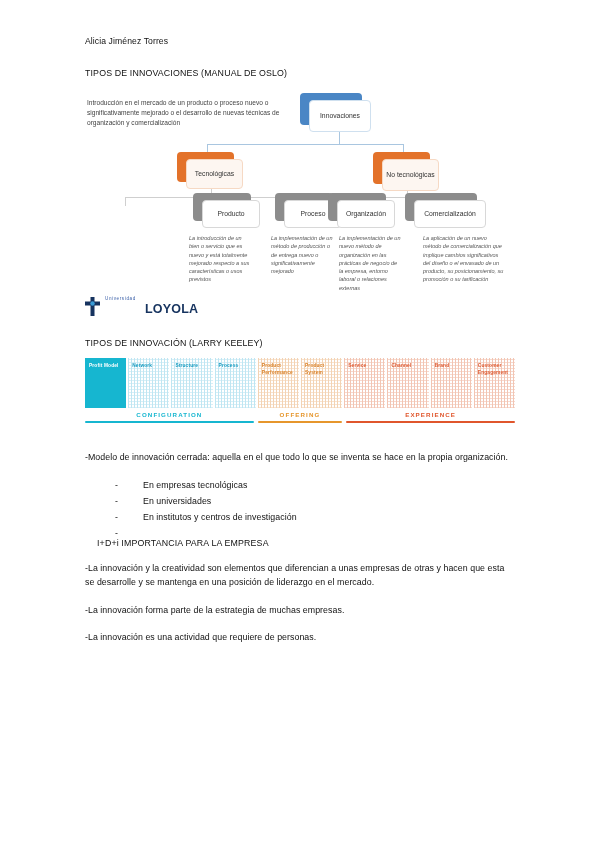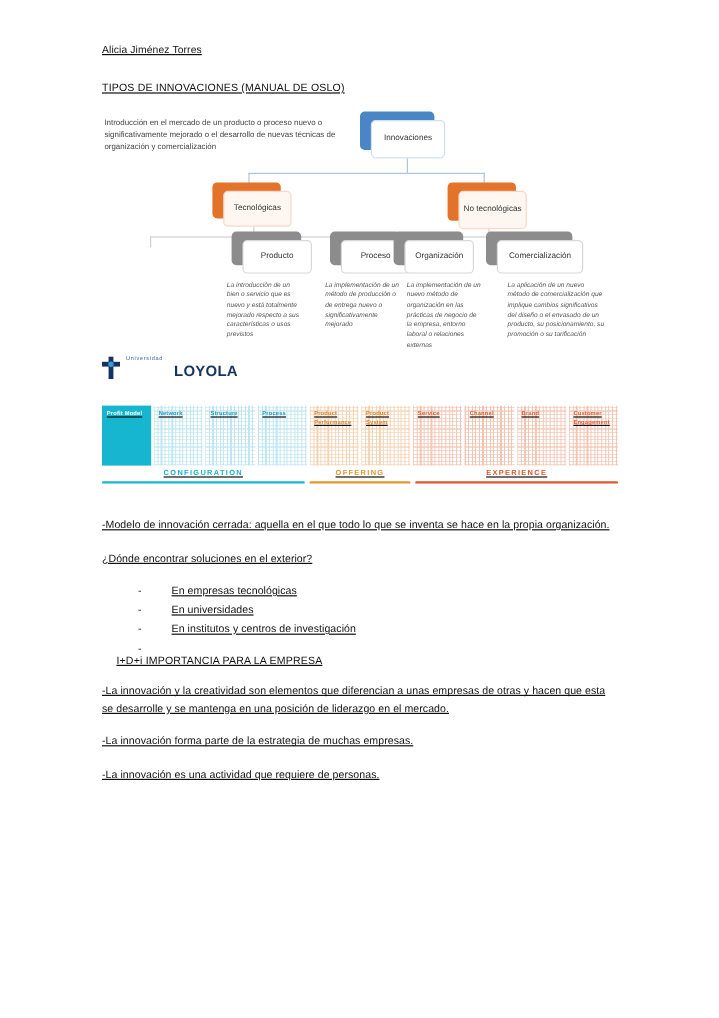--- a/index.html
+++ b/index.html
@@ -20,21 +20,20 @@
     left: 0; top: 0;
     width: 599px;
     height: 848px;
     background: #fff;
   }
   .content {
     position: absolute;
     left: 85px;
     top: 36px;
     width: 430px;
-    text-decoration: underline;
   }
 
   
   .author {
     font-size: 8.6px;
     letter-spacing: 0.1px;
     color: #111;
     margin: 0 0 22px 0;
   }
   .heading {
@@ -345,20 +344,21 @@
     <div class="logo">
       <svg class="cross" viewBox="0 0 30 38">
         <rect x="11" y="0" width="8" height="38" fill="#16335f"></rect>
         <rect x="0" y="9" width="30" height="8" fill="#16335f"></rect>
         <circle cx="15" cy="13" r="4.5" fill="#3a9bd6"></circle>
       </svg>
       <div class="uni">Universidad</div>
       <div class="name">LOYOLA</div>
     </div>
 
+    <div class="heading">TIPOS DE INNOVACIÓN (LARRY KEELEY)</div>
 
     <div class="keeley">
       <div class="keeley-row">
         <div class="kcell solid-cyan">
           <div class="tex"></div>
           <div class="klabel">Profit Model</div>
         </div>
         <div class="kcell cyan">
           <div class="tex"></div>
           <div class="klabel">Network</div>
@@ -408,21 +408,20 @@
         </div>
         <div class="kgroup g-red" style="flex:4 1 0;">
           <div class="gname">EXPERIENCE</div>
           <div class="gbar"></div>
         </div>
       </div>
     </div>
 
 
     <div class="para">-Modelo de innovación cerrada: aquella en el que todo lo que se inventa se hace en la propia organización.</div>
-    <div class="para">¿Dónde encontrar soluciones en el exterior?</div>
 
     <ul class="bullets">
       <li><span class="dash">-</span><span>En empresas tecnológicas</span></li>
       <li><span class="dash">-</span><span>En universidades</span></li>
       <li><span class="dash">-</span><span>En institutos y centros de investigación</span></li>
       <li><span class="dash">-</span></li>
     </ul>
 
     <div class="heading" style="margin-bottom:13px;padding-left:12px;">I+D+i IMPORTANCIA PARA LA EMPRESA</div>
 

